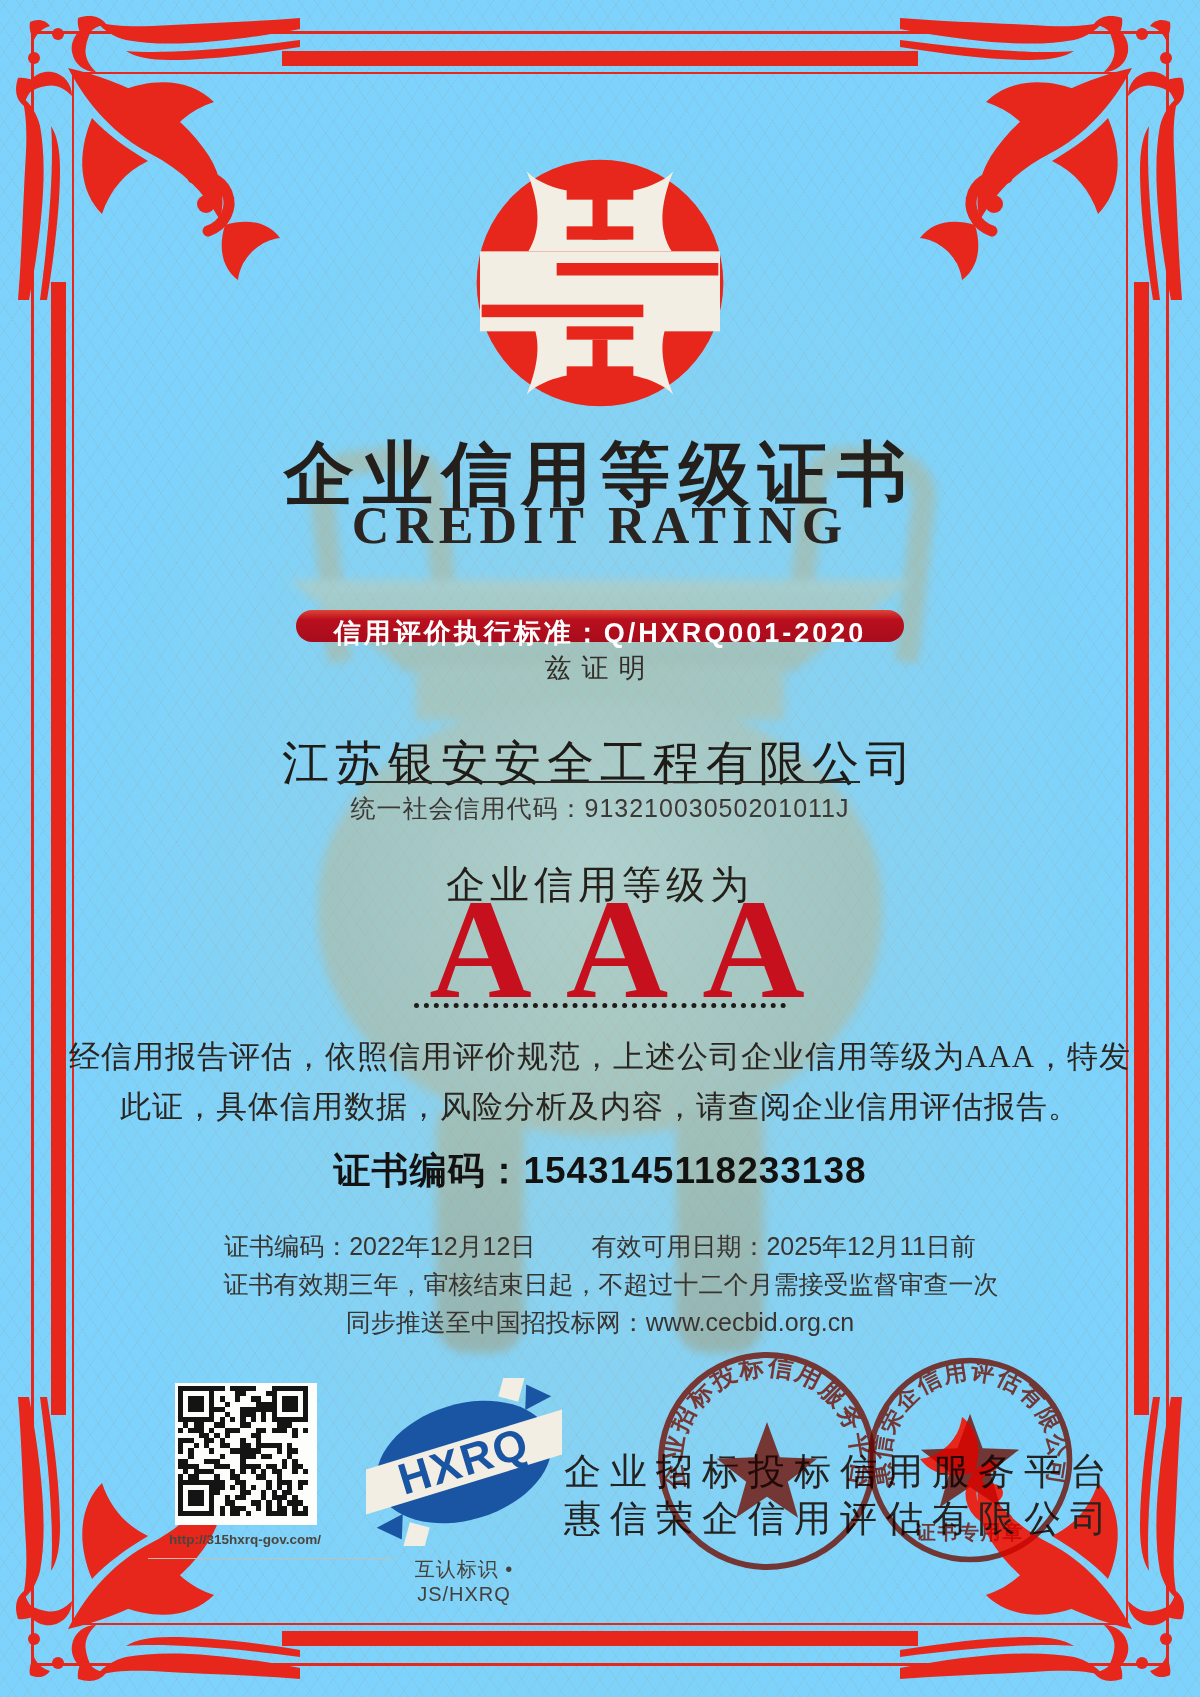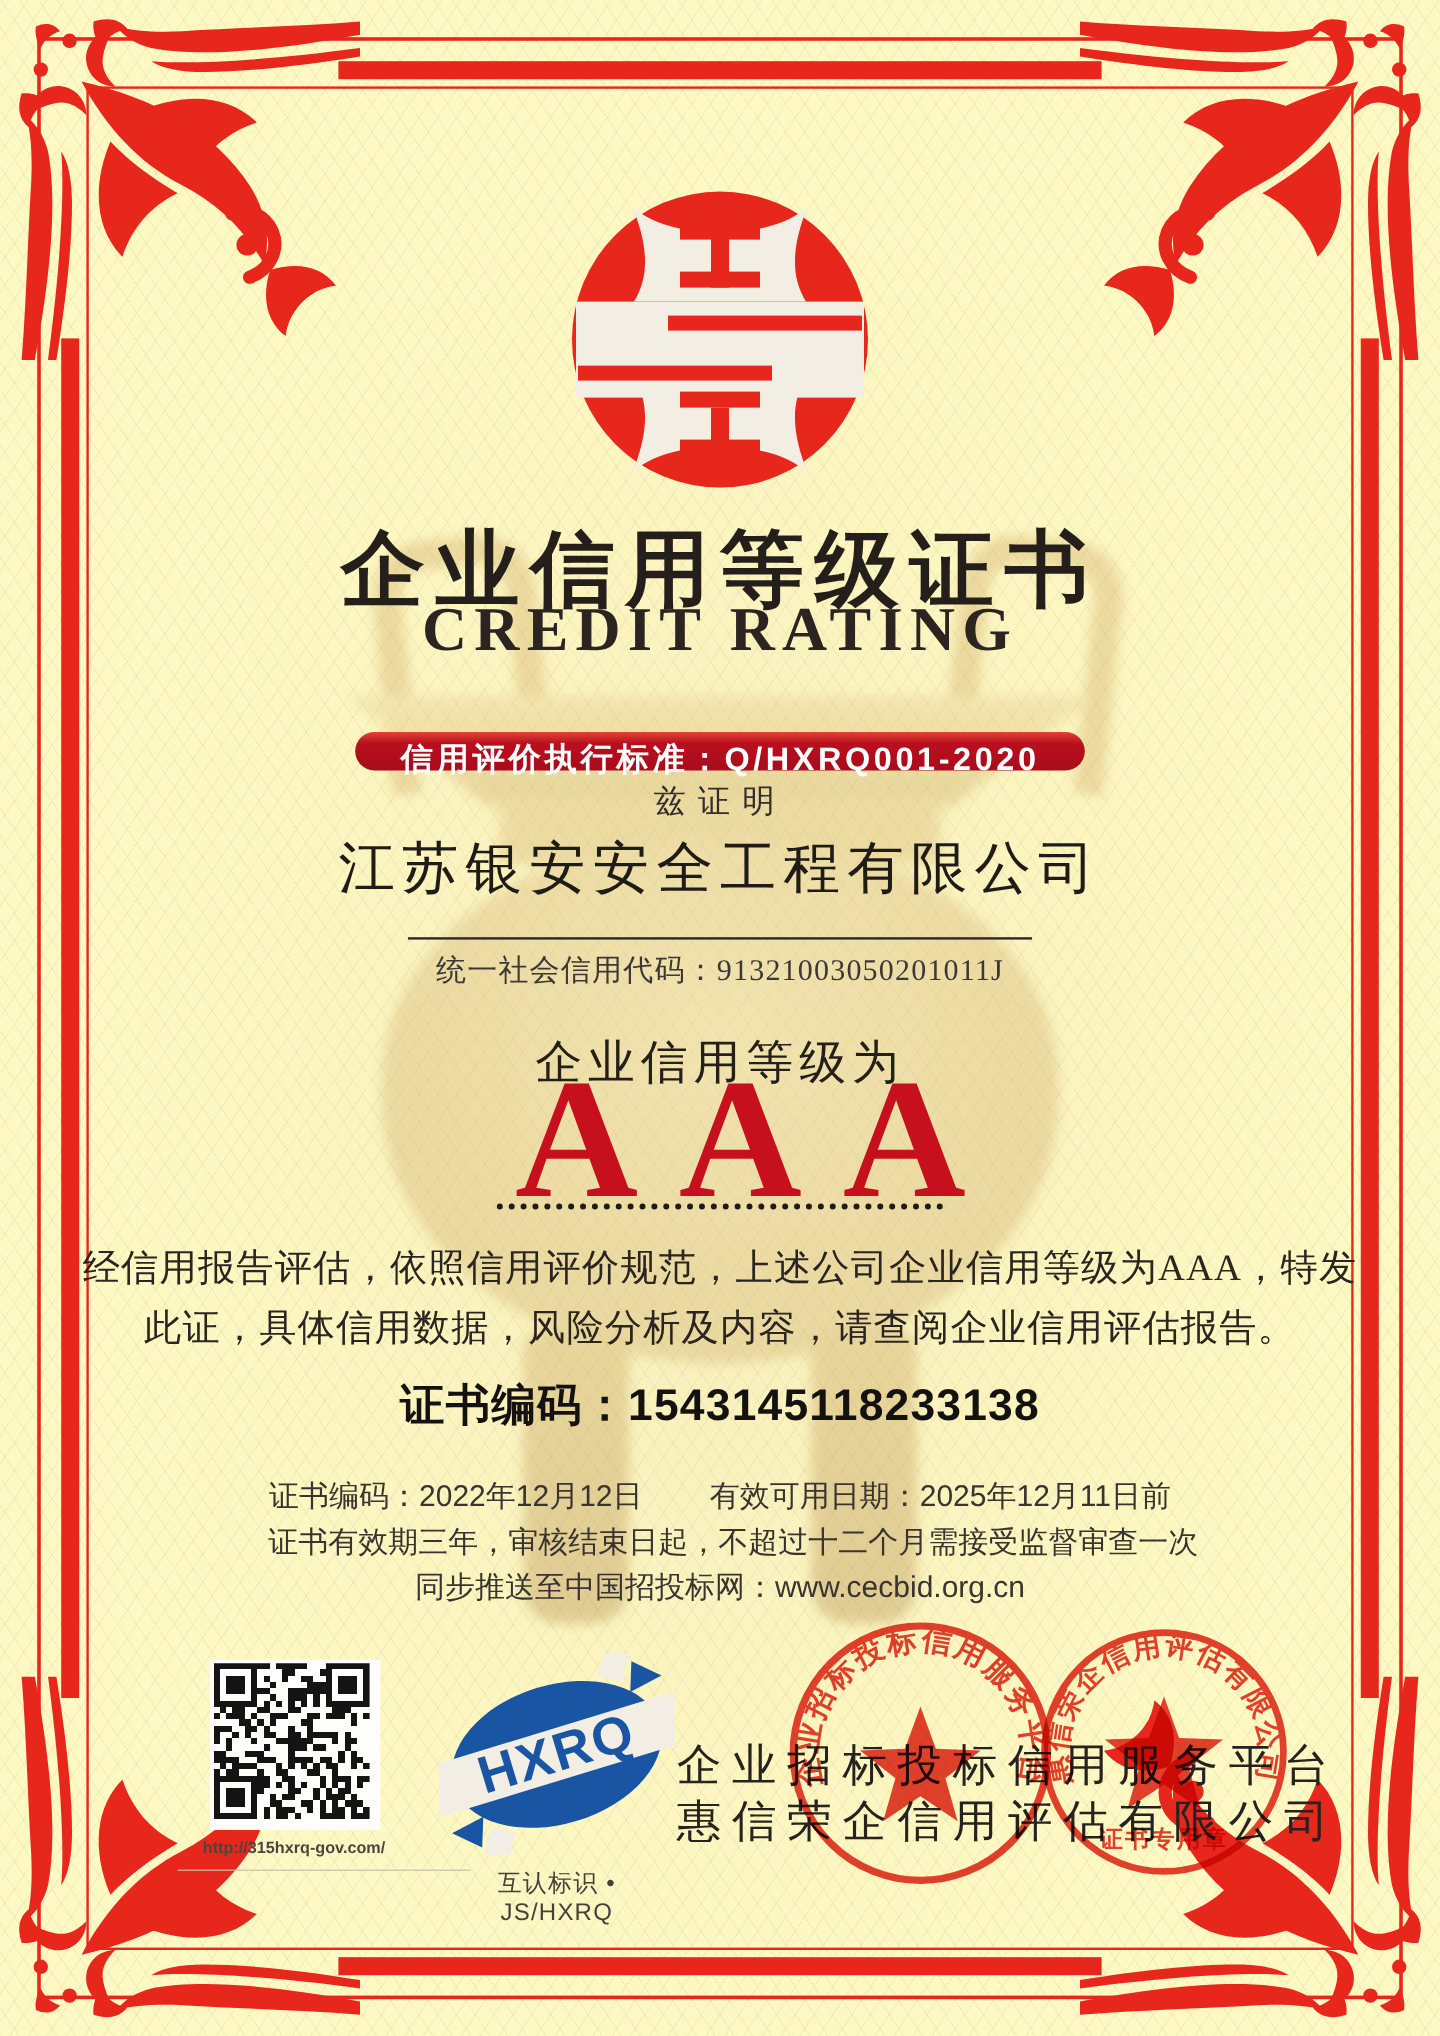--- a/index.html
+++ b/index.html
@@ -1,18 +1,18 @@
 <!DOCTYPE html>
 <html><head>
 <meta charset="utf-8">
 <style>
   html,body{margin:0;padding:0;background:#e9e4d8;}
   .page{
     position:relative;width:1200px;height:1697px;margin:0 auto;
-    background:#fef9c3;overflow:hidden;
+    background:#7dd3fc;overflow:hidden;
     font-family:"Liberation Serif","DejaVu Serif",serif;
   }
   
   .page::before{
     content:"";position:absolute;inset:0;z-index:0;pointer-events:none;
     background:
       radial-gradient(ellipse at 50% 55%, rgba(224,200,156,0.22), rgba(224,200,156,0) 62%),
       repeating-linear-gradient(56deg, rgba(158,138,108,0.10) 0 1px, rgba(0,0,0,0) 1px 13px),
       repeating-linear-gradient(-56deg, rgba(158,138,108,0.10) 0 1px, rgba(0,0,0,0) 1px 13px);
   }
@@ -47,23 +47,23 @@
   .abs{position:absolute;z-index:3;}
   .centered{left:0;width:1200px;text-align:center;}
   .seal{left:475px;top:158px;width:250px;height:250px;}
   .title-cn{top:428px;font-size:70px;font-weight:bold;color:#241f1b;letter-spacing:9px;}
   .title-en{top:496px;font-size:52px;font-weight:bold;color:#2b2420;letter-spacing:6px;}
   .banner{left:296px;top:610px;width:608px;height:32px;border-radius:23px;
     background:linear-gradient(180deg,#e04434 0%,#b90f1e 30%,#a80c1c 100%);
     color:#fff;font-family:"Liberation Sans","DejaVu Sans",sans-serif;
     font-weight:bold;font-size:27px;line-height:46px;text-align:center;letter-spacing:3px;}
   .intro{top:650px;font-size:27px;color:#332e29;letter-spacing:10px;}
-  .company{top:692px;font-size:47px;color:#1f1b17;letter-spacing:6px;text-align:center;}
+  .company{top:732px;font-size:47px;color:#1f1b17;letter-spacing:6px;text-align:center;}
   .company-rule{left:340px;top:781px;width:520px;height:0;border-bottom:2px solid #2c2824;}
-  .credit-code{top:792px;font-size:25px;color:#3c3835;font-family:Liberation Serif, serif;letter-spacing:1px;}
+  .credit-code{top:792px;font-size:25px;color:#3c3835;font-family:Liberation Sans, sans-serif;letter-spacing:1px;}
   .rating-label{top:858px;font-size:39px;color:#242019;letter-spacing:5px;}
   .rating{top:878px;font-size:142px;line-height:1;font-weight:bold;color:#c6101e;letter-spacing:34px;padding-left:34px;}
   .dotted-rule{left:414px;top:1003px;width:372px;height:0;border-bottom:5px dotted #1f1b18;}
   .statement{top:1032px;font-size:31px;line-height:50px;color:#2a2520;letter-spacing:1px;}
   .cert-no{top:1146px;font-size:37px;font-weight:bold;color:#141210;font-family:"Liberation Sans","DejaVu Sans",sans-serif;letter-spacing:1px;}
   .dates{top:1230px;font-size:25px;color:#393430;font-family:"Liberation Sans","DejaVu Sans",sans-serif;}
   .dates span{margin:0 28px;}
   .supervision{top:1268px;font-size:25px;color:#393430;font-family:"Liberation Sans","DejaVu Sans",sans-serif;padding-left:11px;}
   .sync{top:1306px;font-size:25px;color:#393430;font-family:Liberation Sans, sans-serif;}
 

